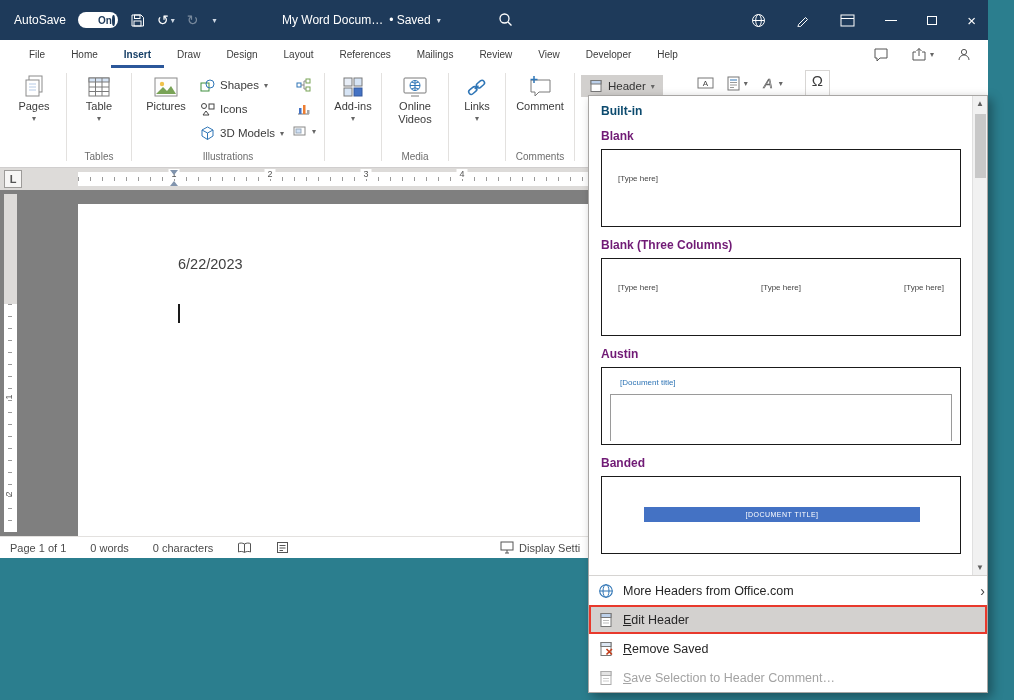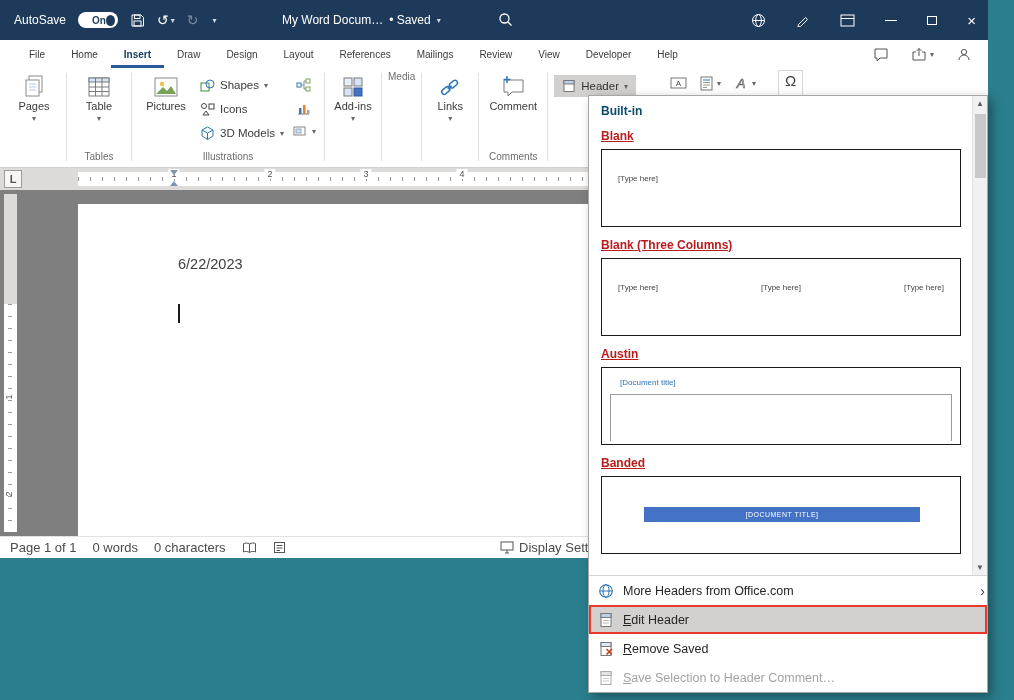--- a/index.html
+++ b/index.html
@@ -9,21 +9,21 @@
 
   
   .window { position:absolute; left:0; top:0; width:988px; height:558px; background:#fff;
             display:flex; flex-direction:column; }
 
   
   .titlebar { height:40px; background:#1e3a5a; color:#fff; display:flex; align-items:center;
               padding:0 14px; position:relative; flex:0 0 auto; font-size:12px; }
   .tb-left { display:flex; align-items:center; gap:12px; }
   .toggle { width:40px; height:16px; background:#fff; border-radius:9px; display:flex; align-items:center;
-            padding:0 3px 0 14px; color:#1e3a5a; font-size:10px; font-weight:bold; cursor:pointer; }
+            padding:0 3px 0 20px; color:#1e3a5a; font-size:10px; font-weight:bold; cursor:pointer; }
   .knob { width:11px; height:11px; background:#1e3a5a; border-radius:50%; margin-left:auto; }
   .tb-glyph { font-size:14px; line-height:1; cursor:pointer; }
   .tb-glyph.dim { opacity:.4; }
   .tiny-caret { font-size:8px; color:#cfd8e4; margin-left:2px; }
   .tb-center { position:absolute; left:282px; top:0; height:100%; display:flex; align-items:center; gap:6px; }
   .tb-center .caret { font-size:8px; color:#cfd8e4; }
   .tb-search { position:absolute; left:498px; top:12px; cursor:pointer; }
   .tb-right { position:absolute; right:12px; top:0; height:100%; display:flex; align-items:center; gap:30px; }
   .win-min { width:12px; height:1px; background:#fff; }
   .win-max { width:10px; height:9px; border:1px solid #fff; }
@@ -79,31 +79,31 @@
   .v-ruler-white { position:absolute; left:0; right:0; top:110px; bottom:0; background:#fff;
       background-image:repeating-linear-gradient(180deg,#9a9a9a 0 1px,transparent 1px 12px);
       background-size:4px 100%; background-repeat:no-repeat; background-position:4px 0; }
   .vnum { position:absolute; left:2px; transform:rotate(-90deg); font-size:9px; color:#555; }
   .page { position:absolute; left:78px; top:14px; width:816px; height:calc(100% - 14px); background:#fff; }
   .date-text { position:absolute; left:100px; top:52px; font-size:14.5px; color:#404040; }
   .text-cursor { position:absolute; left:100px; top:100px; width:1.5px; height:19px; background:#1a1a1a; }
 
   
   .status-bar { height:22px; background:#fff; border-top:1px solid #e3e1df; display:flex; align-items:center;
-                font-size:13px; color:#4b4b4b; padding:0 10px; gap:16px; position:relative; flex:0 0 auto; }
+                font-size:11px; color:#4b4b4b; padding:0 10px; gap:24px; position:relative; flex:0 0 auto; }
   .sb-item { cursor:pointer; display:flex; align-items:center; gap:4px; }
   .sb-right { position:absolute; left:500px; display:flex; align-items:center; gap:5px; white-space:nowrap; }
 
   
   .dropdown { position:absolute; left:588px; top:95px; width:400px; height:598px; background:#fff;
               border:1px solid #a8a6a4; box-shadow:4px 4px 10px rgba(0,0,0,.35); z-index:10;
               display:flex; flex-direction:column; }
   .gallery { position:relative; flex:1; overflow:hidden; padding:6px 26px 0 12px; }
   .gal-title { font-size:12px; font-weight:bold; color:#0c4a6e; margin:2px 0 8px 0; }
-  .gal-item-label { font-size:12px; font-weight:bold; color:#b91c1c; margin:11px 0 6px 0;text-decoration:underline; }
+  .gal-item-label { font-size:12px; font-weight:bold; color:#701a75; margin:11px 0 6px 0; }
   .preview { height:78px; border:1px solid #1a1a1a; background:#fff; position:relative; cursor:pointer;text-align:center; }
   .type-here { position:absolute; top:24px; font-size:8px; color:#444; }
   .th-left { left:16px; } .th-center { left:50%; transform:translateX(-50%); } .th-right { right:16px; }
   .austin-title { position:absolute; left:18px; top:10px; font-size:8px; color:#2e74b5; }
   .austin-frame { position:absolute; left:8px; right:8px; top:26px; bottom:3px; border:1px solid #9a9a9a; border-bottom:none; }
   .band { position:absolute; left:42px; right:40px; top:30px; height:15px; background:#4472c4;
           display:flex; align-items:center; justify-content:center; }
   .band span { font-size:7px; color:#fff; letter-spacing:.5px; }
 
   .gal-scroll { position:absolute; right:0; top:0; width:15px; height:100%; background:#f1f1f1; border-left:1px solid #e0e0e0; }
@@ -350,20 +350,31 @@
             <span>Add-ins</span>
             <span class="caret-s">▾</span>
           </div>
         </div>
         <div class="g-label"></div>
       </div>
 
       <div class="rib-sep"></div>
 
       <div class="rib-group">
+        <div class="g-body">
+          <div class="rib-big" style="width:54px">
+            <svg width="26" height="26" viewBox="0 0 26 26">
+                <rect x="2" y="4" width="22" height="15" rx="1" fill="#fff" stroke="#7a7a7a"></rect>
+                <circle cx="13" cy="11.5" r="5" fill="none" stroke="#2e75b6"></circle>
+                <path d="M8 11.5 h10 M13 6.5 v10 M9.5 8 a6 6 0 0 0 7 0 M9.5 15 a6 6 0 0 1 7 0" stroke="#2e75b6" fill="none"></path>
+                <line x1="9" y1="22" x2="17" y2="22" stroke="#7a7a7a"></line>
+              </svg>
+            <span>Online Videos</span>
+          </div>
+        </div>
         <div class="g-label">Media</div>
       </div>
 
       <div class="rib-sep"></div>
 
       <div class="rib-group">
         <div class="g-body">
           <div class="rib-big" style="width:44px">
             <svg width="26" height="26" viewBox="0 0 26 26">
                 <g stroke="#2e75b6" fill="none" stroke-width="1.5" transform="rotate(-40 13 13)">

